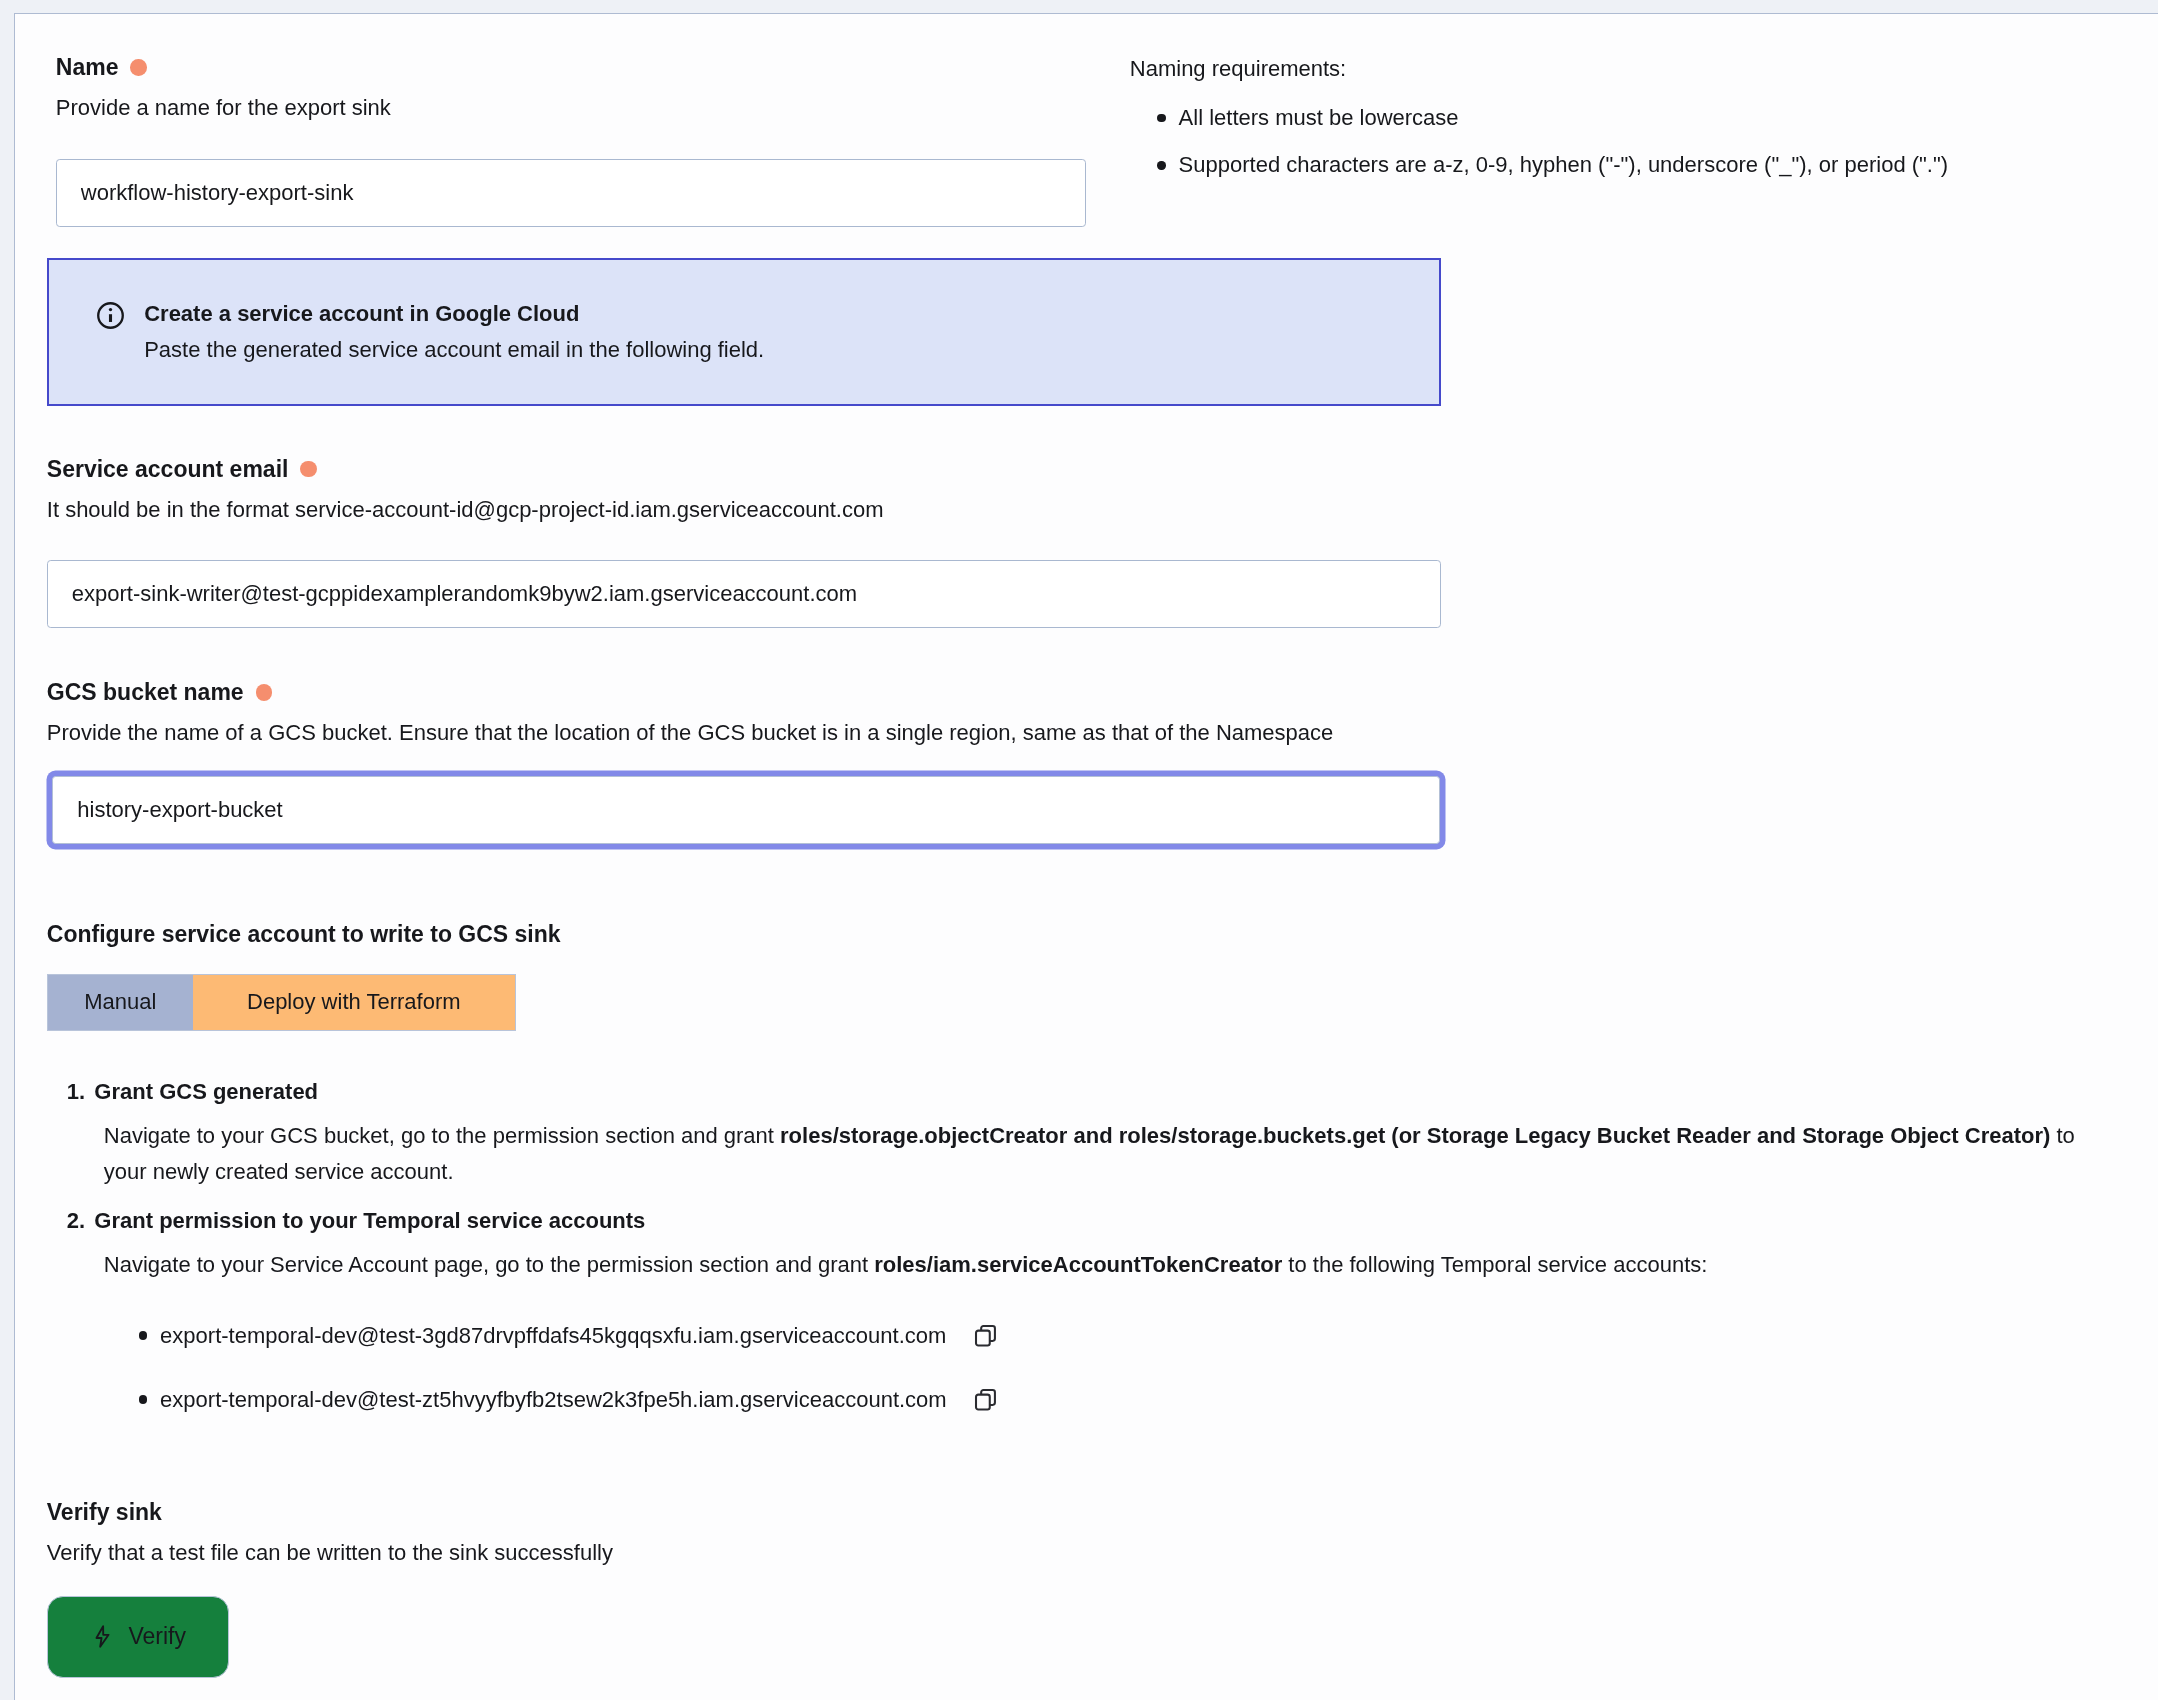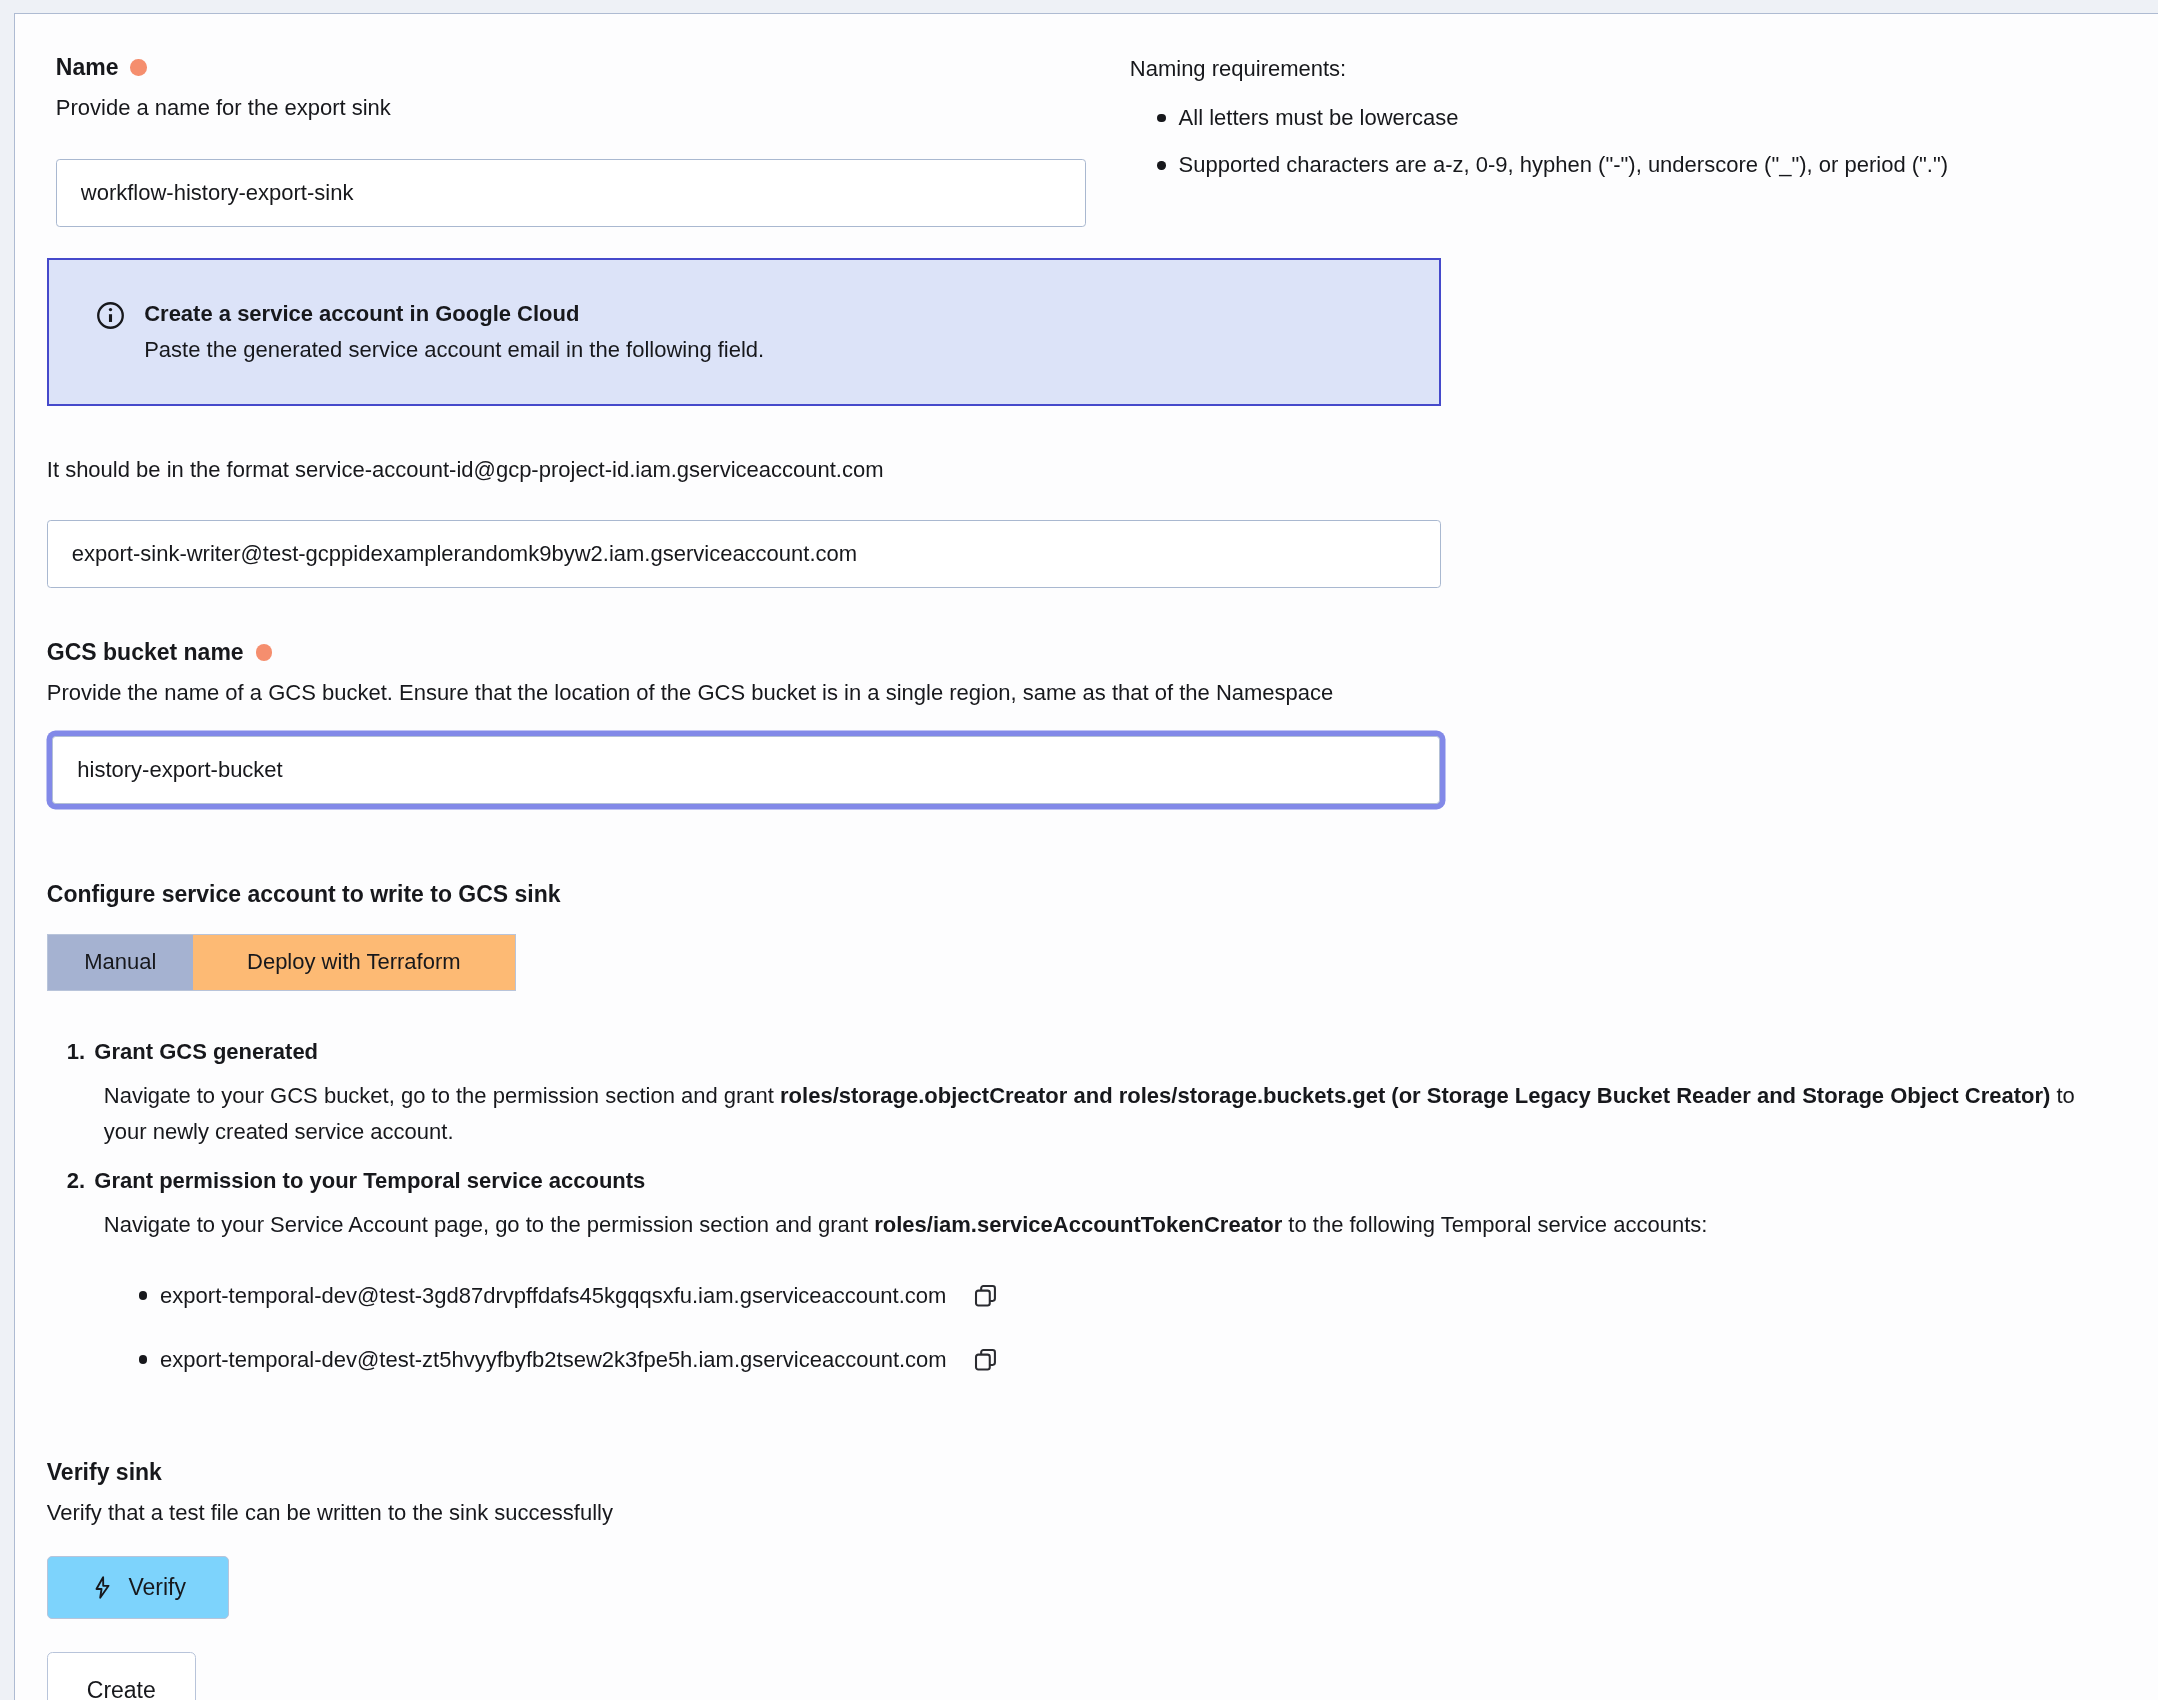--- a/index.html
+++ b/index.html
@@ -111,24 +111,24 @@
     width: 31px; height: 31px;
     display: flex; align-items: center; justify-content: center;
     background: none; border: none; padding: 0; cursor: pointer;
     color: #2a2b30;
   }
 
   .verify-section { margin-top: 84px; }
   .verify-title { font-weight: 700; font-size: 23px; }
   .verify-btn {
     margin-top: 29px;
-    width: 182px; height: 63px;
-    background: #7dd3fc;
+    width: 182px; height: 82px;
+    background: #15803d;
     border: 1.8px solid #b8c4da;
-    border-radius: 5px;
+    border-radius: 16px;
     display: flex; align-items: center; justify-content: center;
     gap: 13.8px;
     font-family: "Liberation Sans", sans-serif;
     font-size: 23px;
     color: #17181c;
     cursor: pointer;
   }
 
   .actions-row { margin-top: 33px; display: flex; align-items: center; }
   .create-btn {
@@ -184,20 +184,24 @@
       </svg>
     </span>
     <div>
       <div class="info-title">Create a service account in Google Cloud</div>
       <div class="info-desc">Paste the generated service account email in the following field.</div>
     </div>
   </div>
 
   
   <div class="section-gap-1">
+    <div class="field-label-row">
+      <span class="field-label">Service account email</span>
+      <span class="req-dot"></span>
+    </div>
     <div class="field-desc">It should be in the format service-account-id@gcp-project-id.iam.gserviceaccount.com</div>
     <input class="text-input wide" type="text" value="export-sink-writer@test-gcppidexamplerandomk9byw2.iam.gserviceaccount.com" style="">
   </div>
 
   
   <div class="section-gap-2">
     <div class="field-label-row">
       <span class="field-label">GCS bucket name</span>
       <span class="req-dot"></span>
     </div>

